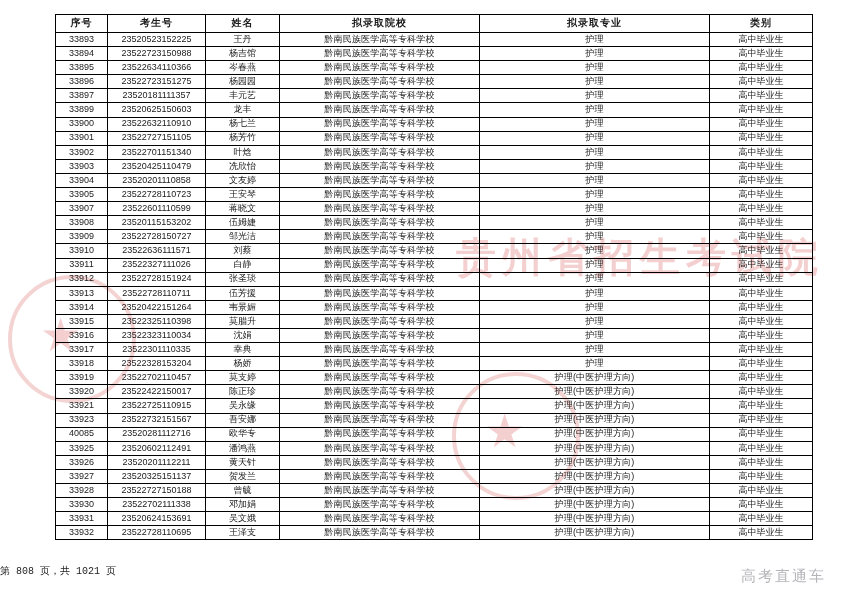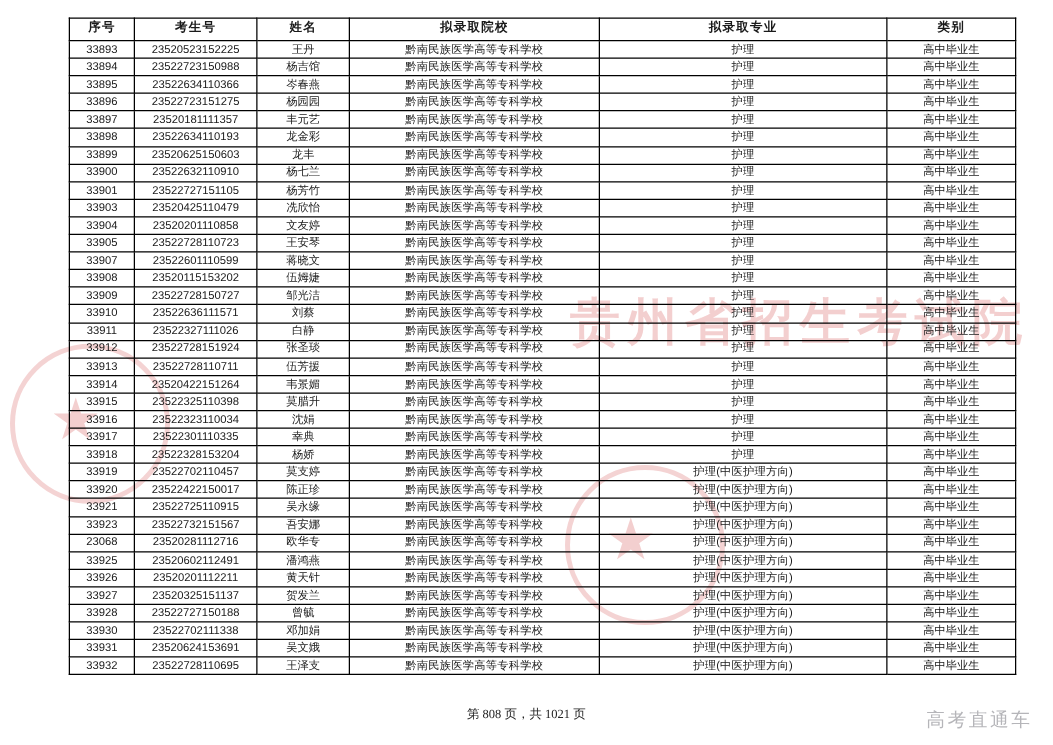--- a/index.html
+++ b/index.html
@@ -102,25 +102,24 @@
   col.c-type  { width: 103px; }
 
   td.school, td.major { letter-spacing: 0.2px; }
   td.idx, td.no { font-family: "Liberation Sans", sans-serif; }
 
   .footer {
     position: absolute;
     left: 0;
     right: 0;
     bottom: 18px;
-    text-align: center;
     font-size: 10px;
     color: #222;
     z-index: 10;
-    font-family: Liberation Serif, serif;
+    font-family: Liberation Mono, monospace;
   }
 </style>
 </head>
 <body>
 
 <div class="wm-layer">
   <div class="wm-ring r1"></div>
   <div class="wm-star s1">★</div>
   <div class="wm-ring r2"></div>
   <div class="wm-star s2">★</div>
@@ -183,28 +182,20 @@
         </tr>
         <tr>
           <td class="idx">33897</td>
           <td class="no">23520181111357</td>
           <td class="">丰元艺</td>
           <td class="school">黔南民族医学高等专科学校</td>
           <td class="major">护理</td>
           <td class="">高中毕业生</td>
         </tr>
         <tr>
-          <td class="idx">33898</td>
-          <td class="no">23522634110193</td>
-          <td class="">龙金彩</td>
-          <td class="school">黔南民族医学高等专科学校</td>
-          <td class="major">护理</td>
-          <td class="">高中毕业生</td>
-        </tr>
-        <tr>
           <td class="idx">33899</td>
           <td class="no">23520625150603</td>
           <td class="">龙丰</td>
           <td class="school">黔南民族医学高等专科学校</td>
           <td class="major">护理</td>
           <td class="">高中毕业生</td>
         </tr>
         <tr>
           <td class="idx">33900</td>
           <td class="no">23522632110910</td>
@@ -215,20 +206,28 @@
         </tr>
         <tr>
           <td class="idx">33901</td>
           <td class="no">23522727151105</td>
           <td class="">杨芳竹</td>
           <td class="school">黔南民族医学高等专科学校</td>
           <td class="major">护理</td>
           <td class="">高中毕业生</td>
         </tr>
         <tr>
+          <td class="idx">33902</td>
+          <td class="no">23522701151340</td>
+          <td class="">叶焓</td>
+          <td class="school">黔南民族医学高等专科学校</td>
+          <td class="major">护理</td>
+          <td class="">高中毕业生</td>
+        </tr>
+        <tr>
           <td class="idx">33903</td>
           <td class="no">23520425110479</td>
           <td class="">冼欣怡</td>
           <td class="school">黔南民族医学高等专科学校</td>
           <td class="major">护理</td>
           <td class="">高中毕业生</td>
         </tr>
         <tr>
           <td class="idx">33904</td>
           <td class="no">23520201110858</td>
@@ -367,21 +366,21 @@
         </tr>
         <tr>
           <td class="idx">33923</td>
           <td class="no">23522732151567</td>
           <td class="">吾安娜</td>
           <td class="school">黔南民族医学高等专科学校</td>
           <td class="major">护理(中医护理方向)</td>
           <td class="">高中毕业生</td>
         </tr>
         <tr>
-          <td class="idx">23068</td>
+          <td class="idx">40085</td>
           <td class="no">23520281112716</td>
           <td class="">欧华专</td>
           <td class="school">黔南民族医学高等专科学校</td>
           <td class="major">护理(中医护理方向)</td>
           <td class="">高中毕业生</td>
         </tr>
         <tr>
           <td class="idx">33925</td>
           <td class="no">23520602112491</td>
           <td class="">潘鸿燕</td>

